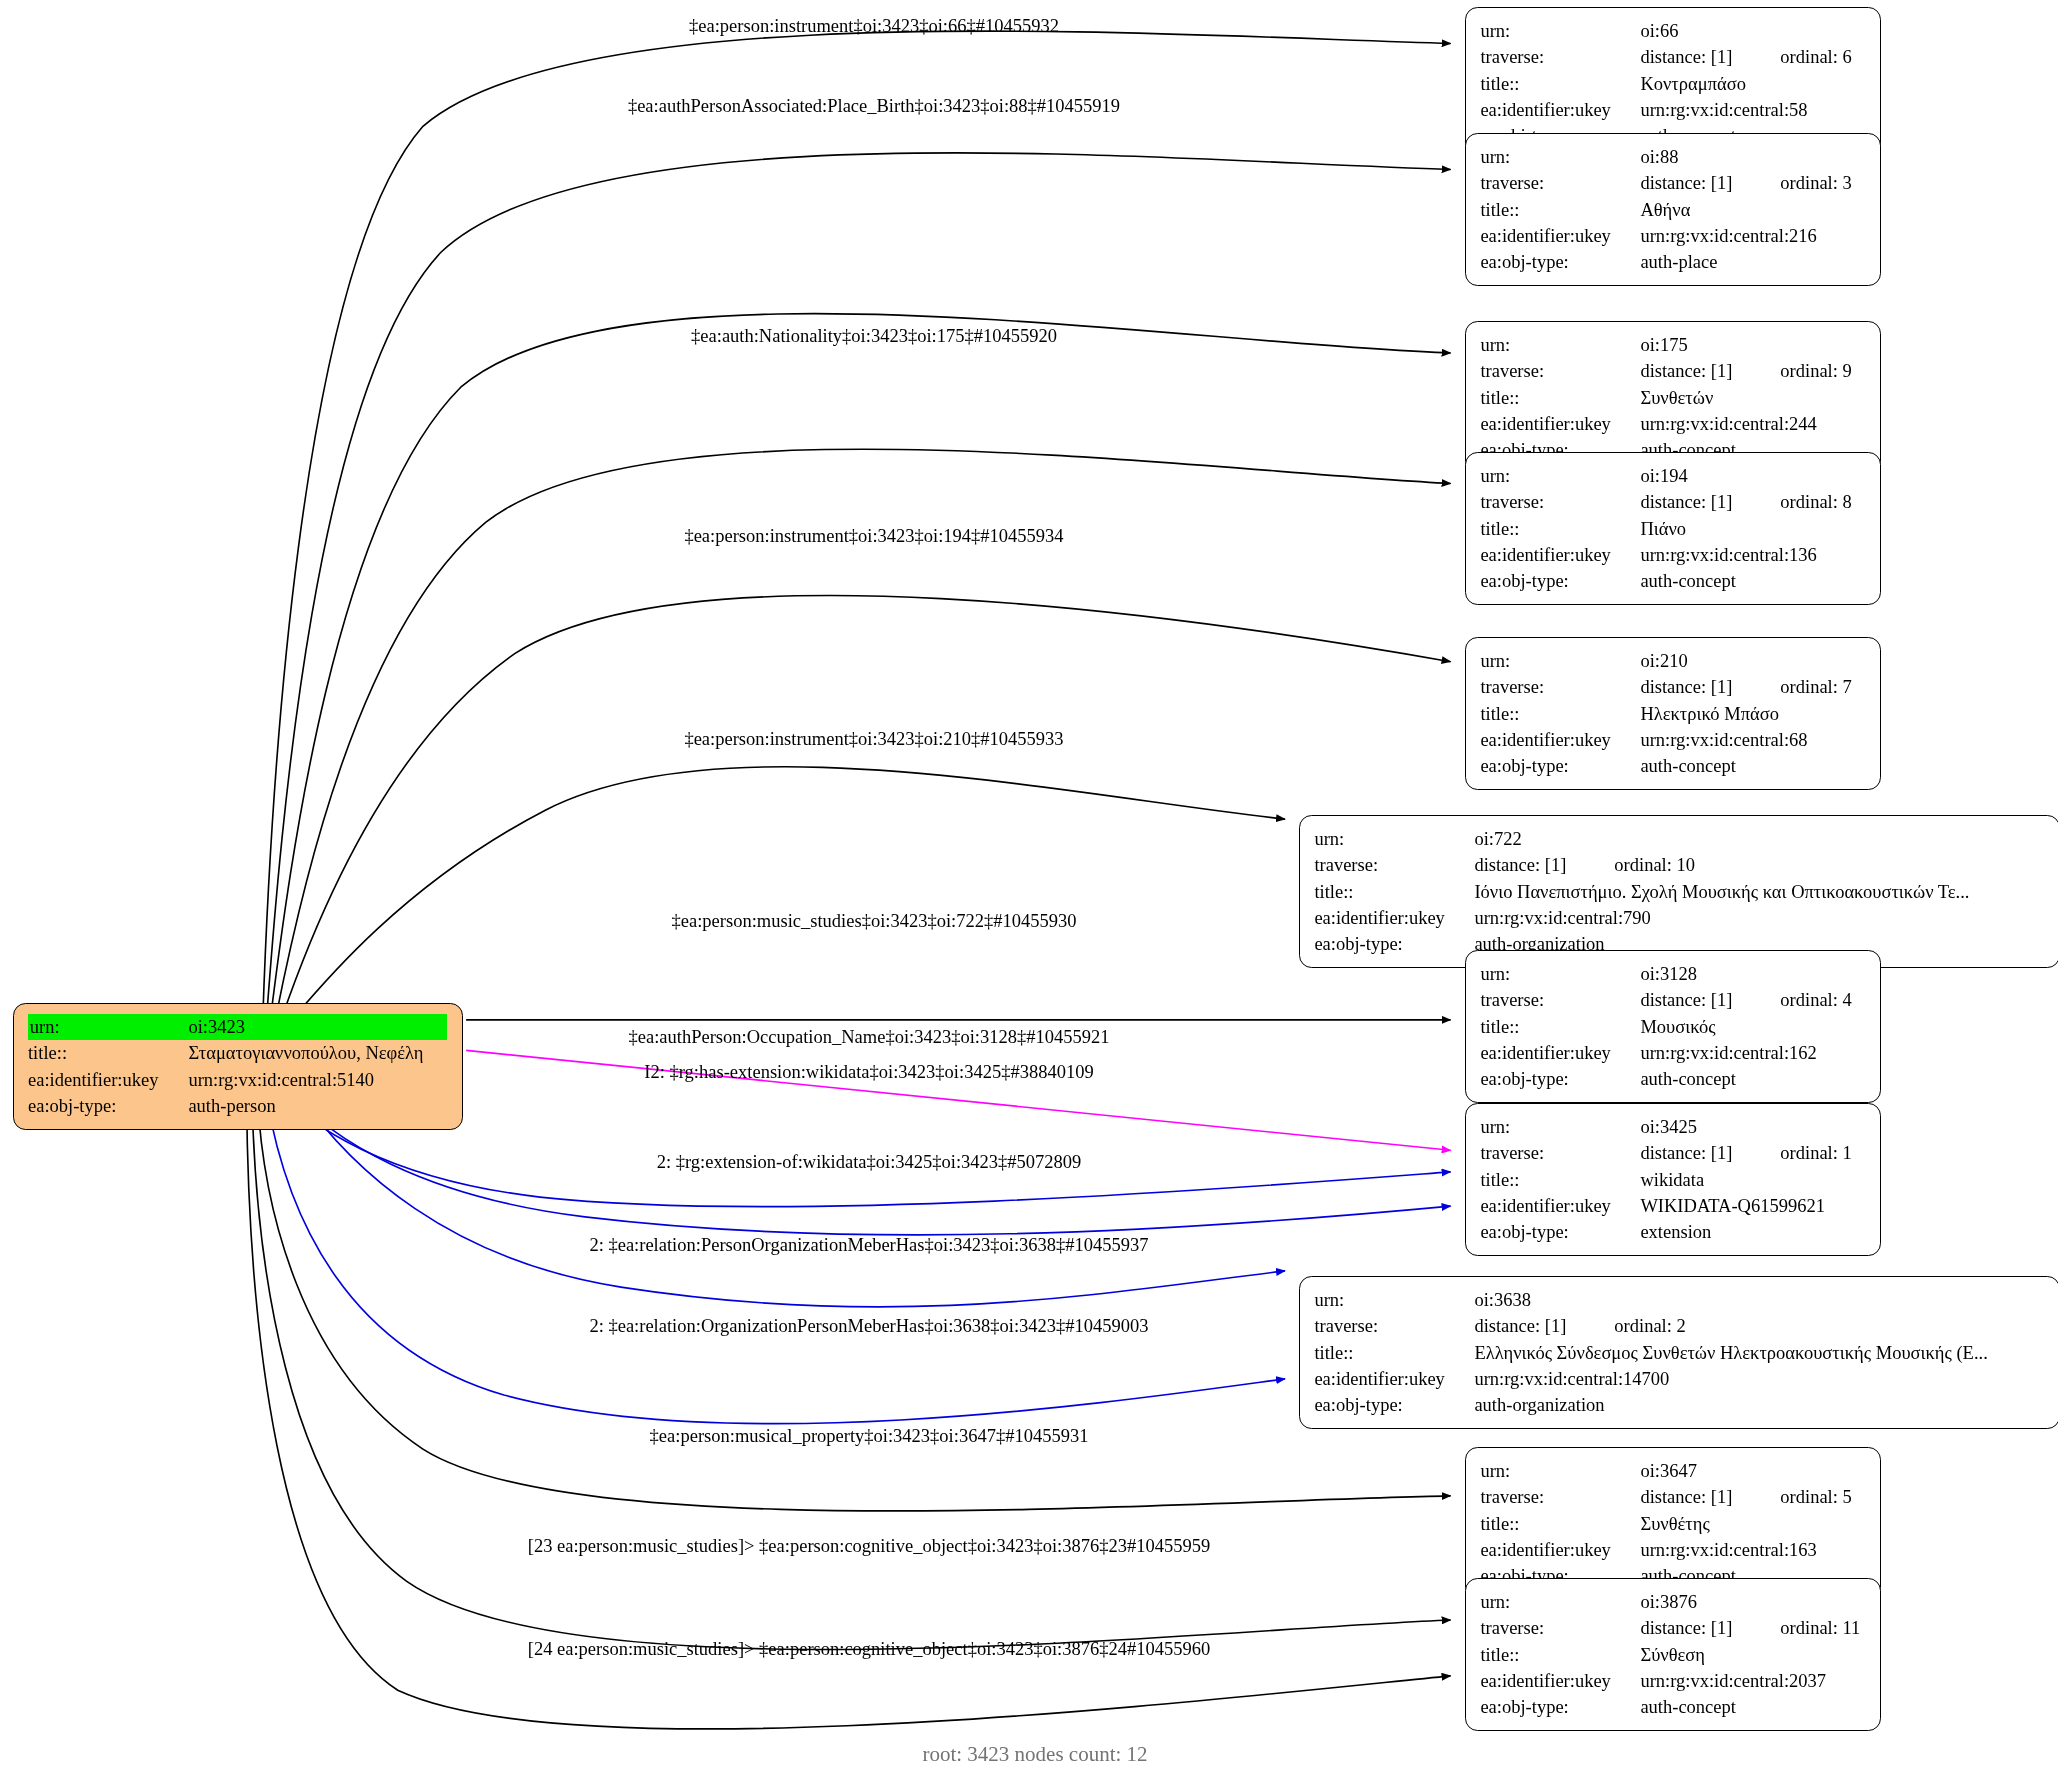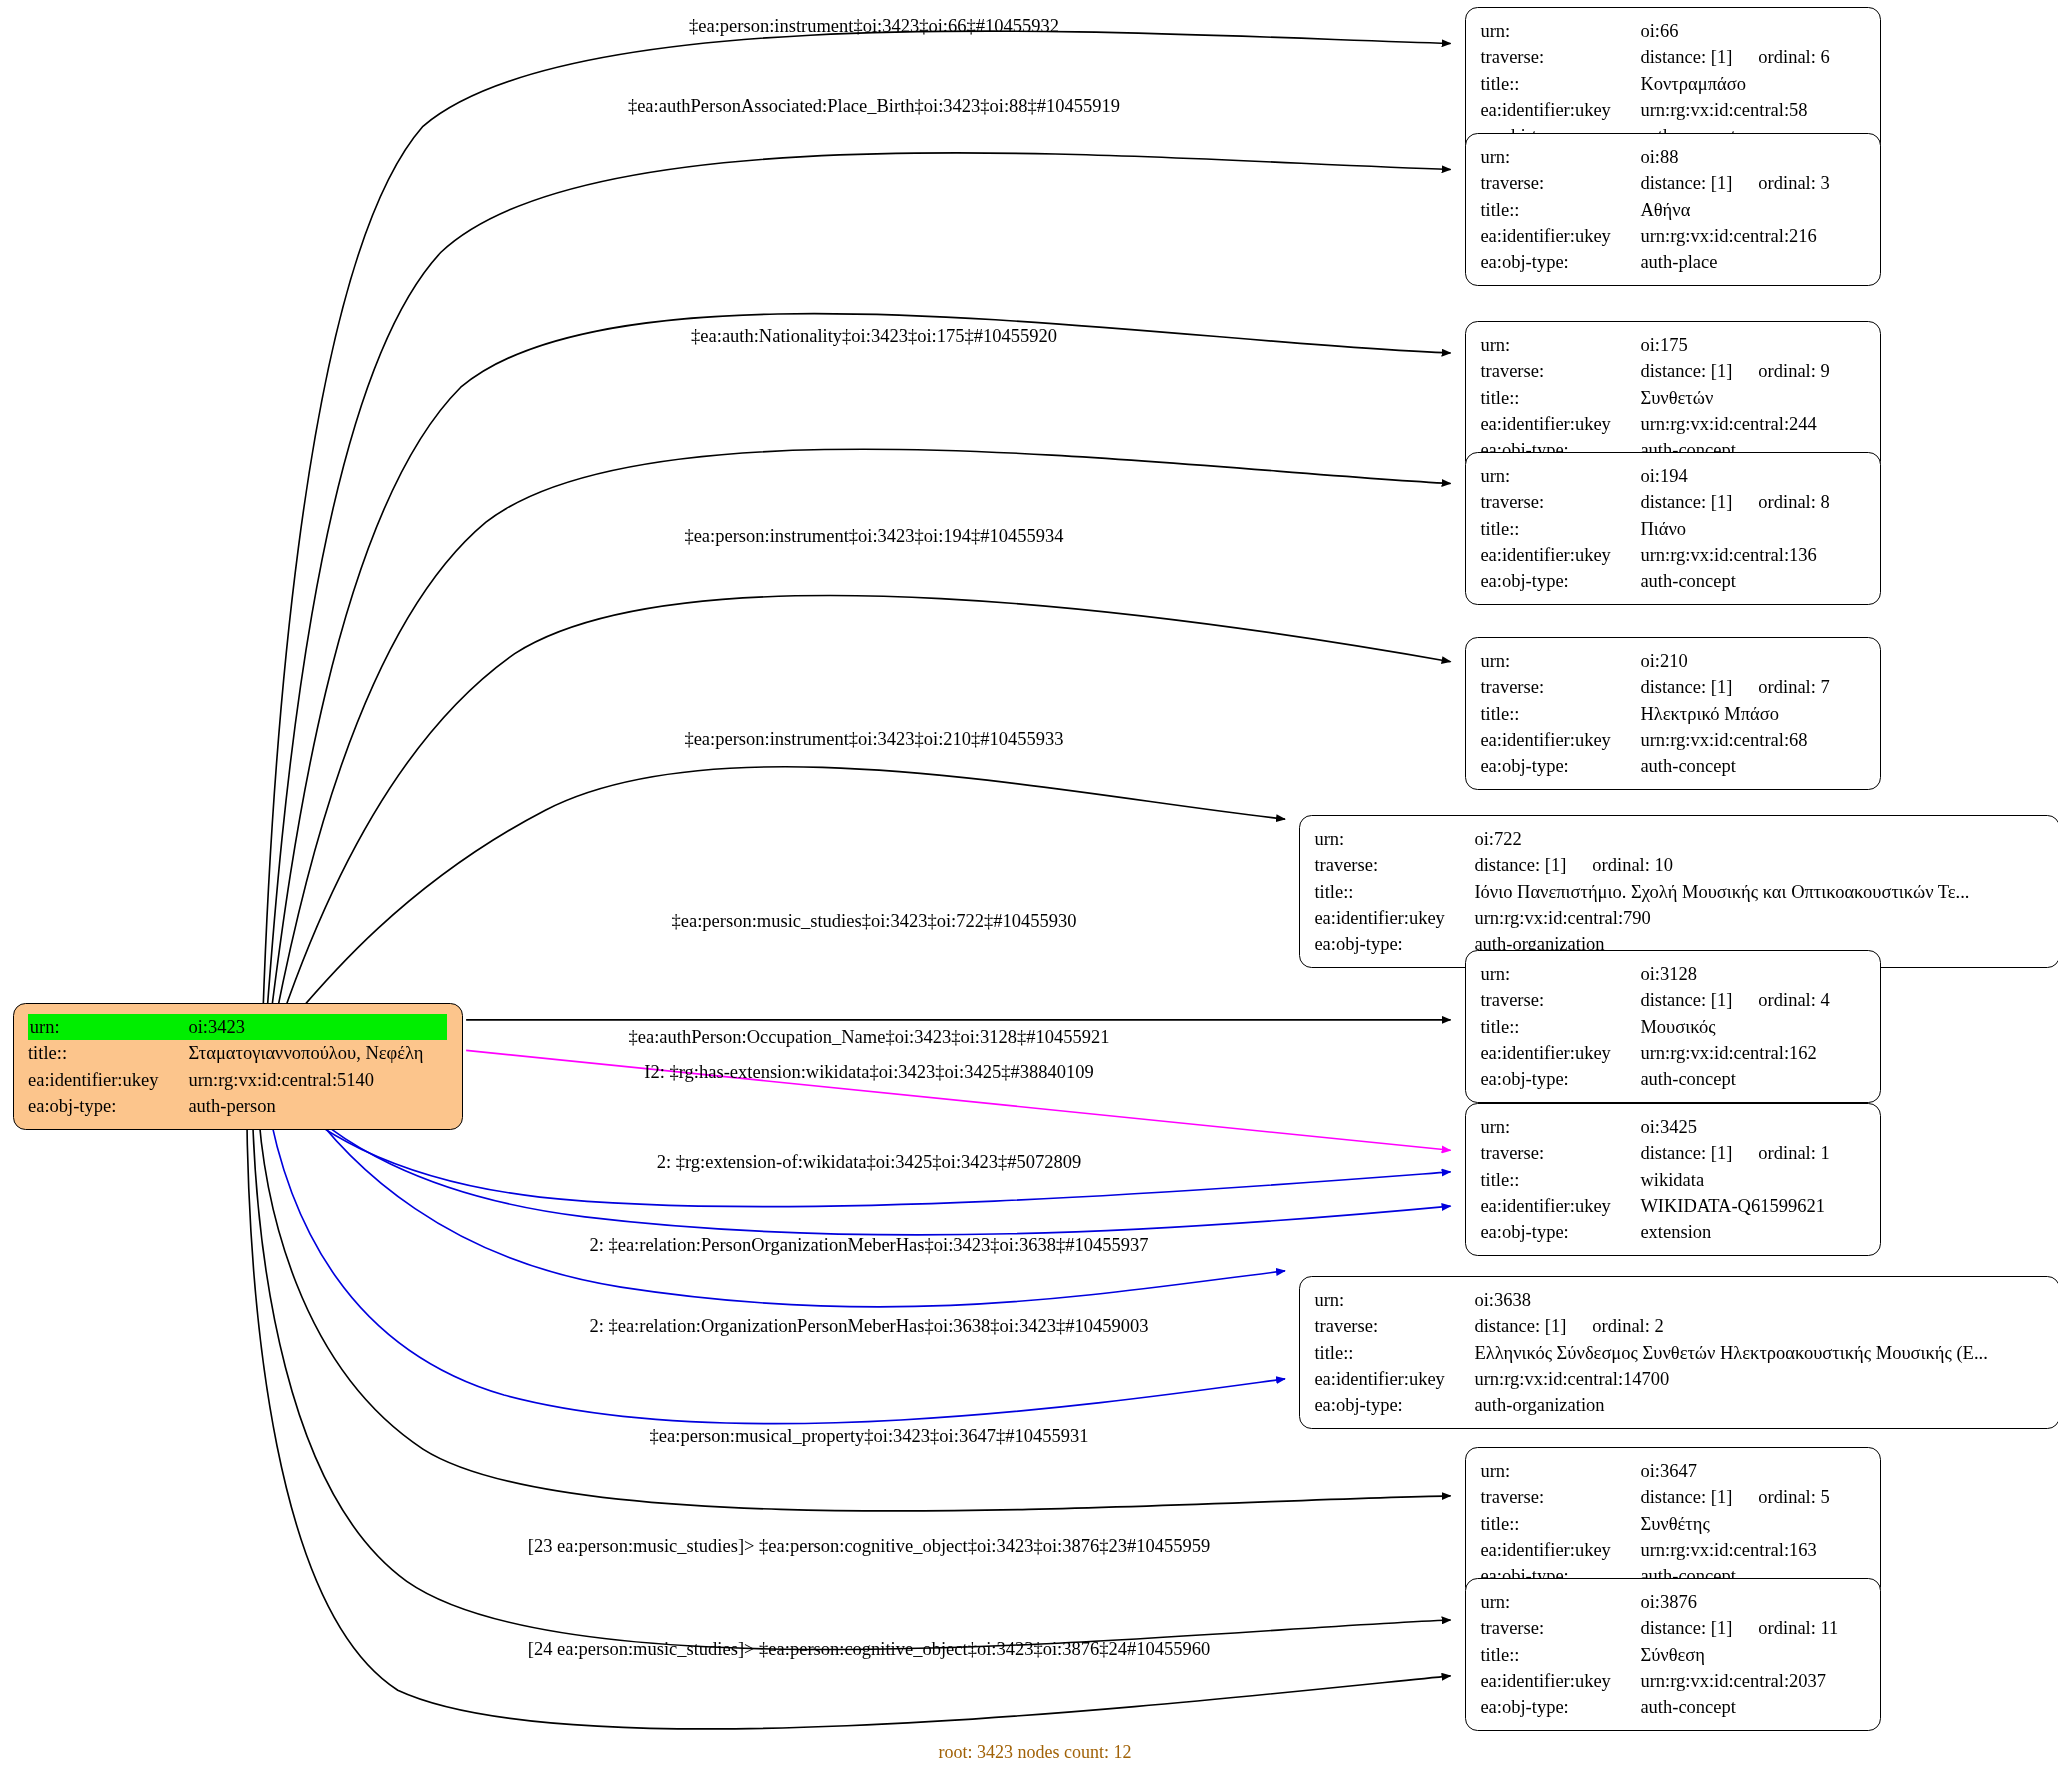--- a/index.html
+++ b/index.html
@@ -39,21 +39,21 @@
   .node td {
     font-size: 18.5px;
     line-height: 1.42;
     color: #000000;
     white-space: nowrap;
     padding: 0;
     vertical-align: top;
   }
   .k { width: 160px; padding-right: 5.4px; }
   .v { }
-  .v .ord { padding-left: 26px; }
+  .v .ord { padding-left: 48px; }
   .node.root {
     background: #fcc58c;
     border-color: #000000;
   }
   .node.root td { }
   .node.root .hl-k, .node.root .hl-v {
     background: #00ee00;
   }
   .node.root .hl-k { padding-left: 1.8px; padding-right: 3.6px; }
   .node.root .k { width: 155px; }
@@ -61,22 +61,22 @@
     position: absolute;
     font-size: 18.5px;
     color: #000000;
     white-space: nowrap;
     line-height: 1;
     font-family: Liberation Serif, serif;
   }
   .elabel.ctr { transform: translateX(-50%); }
   .caption {
     position: absolute;
-    font-size: 18px;
-    color: #a16207;
+    font-size: 21px;
+    color: #737373;
     white-space: nowrap;
     transform: translateX(-50%);
   }
 </style>
 </head>
 <body>
 
 <div id="stage">
 
   <svg id="edge-layer" viewBox="0 0 2287 1983" xmlns="http://www.w3.org/2000/svg">

